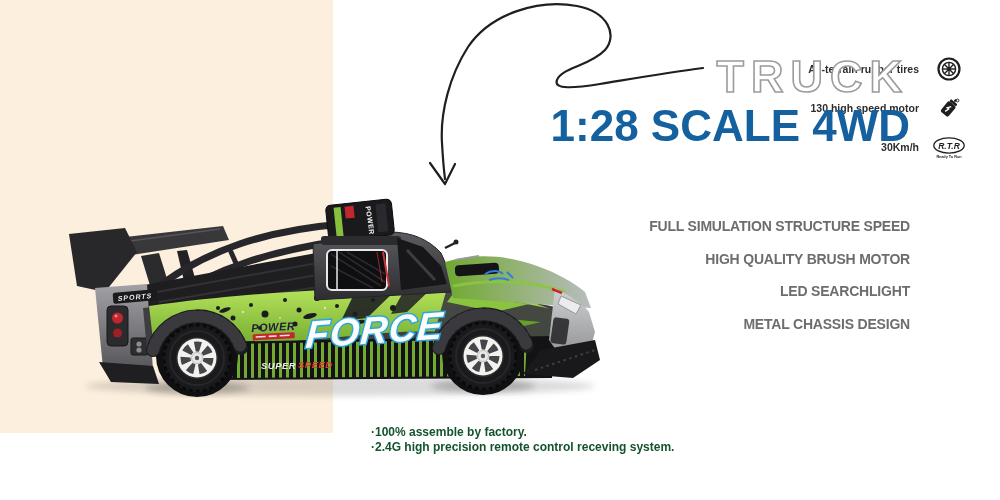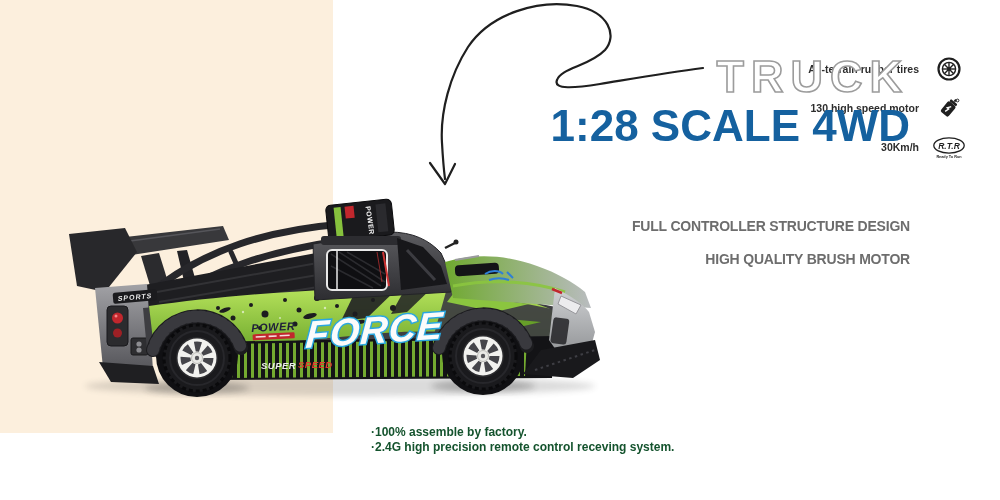--- a/index.html
+++ b/index.html
@@ -92,22 +92,24 @@
     <path d="M 288 68 C 250 73 210 80 185 84 C 160 88 138 90 142 80 C 146 68 175 66 190 50 C 203 35 193 12 162 6 C 124 -1 76 13 53 47 C 35 75 25 112 27 143 C 28 161 29 171 30 179" fill="none" stroke="#1f1f1f" stroke-width="2.2" stroke-linecap="round"></path>
     <polyline points="15,163 30,184 40,164" fill="none" stroke="#1f1f1f" stroke-width="2.2" stroke-linecap="round" stroke-linejoin="round"></polyline>
   </svg>
 
   <div class="hero" style="width:420px;height:160px;">
     <div class="title-outline">TRUCK</div>
     <div class="title-main">1:28 SCALE 4WD</div>
   </div>
 
   <div class="right-features">
-    <div class="rf-item">FULL CONTROLLER STRUCTURE DESIGN</div>
+    <div class="rf-item">FULL SIMULATION STRUCTURE SPEED</div>
     <div class="rf-item">HIGH QUALITY BRUSH MOTOR</div>
+    <div class="rf-item">LED SEARCHLIGHT</div>
+    <div class="rf-item">METAL CHASSIS DESIGN</div>
   </div>
 
   <div class="bottom-notes">
     <div class="bn-item">·100% assemble by factory.</div>
     <div class="bn-item">·2.4G high precision remote control receving system.</div>
   </div>
 
   <svg class="car-svg" viewBox="0 0 545 215">
     <defs>
       <linearGradient id="gGreen" x1="0" y1="0" x2="0" y2="1">

